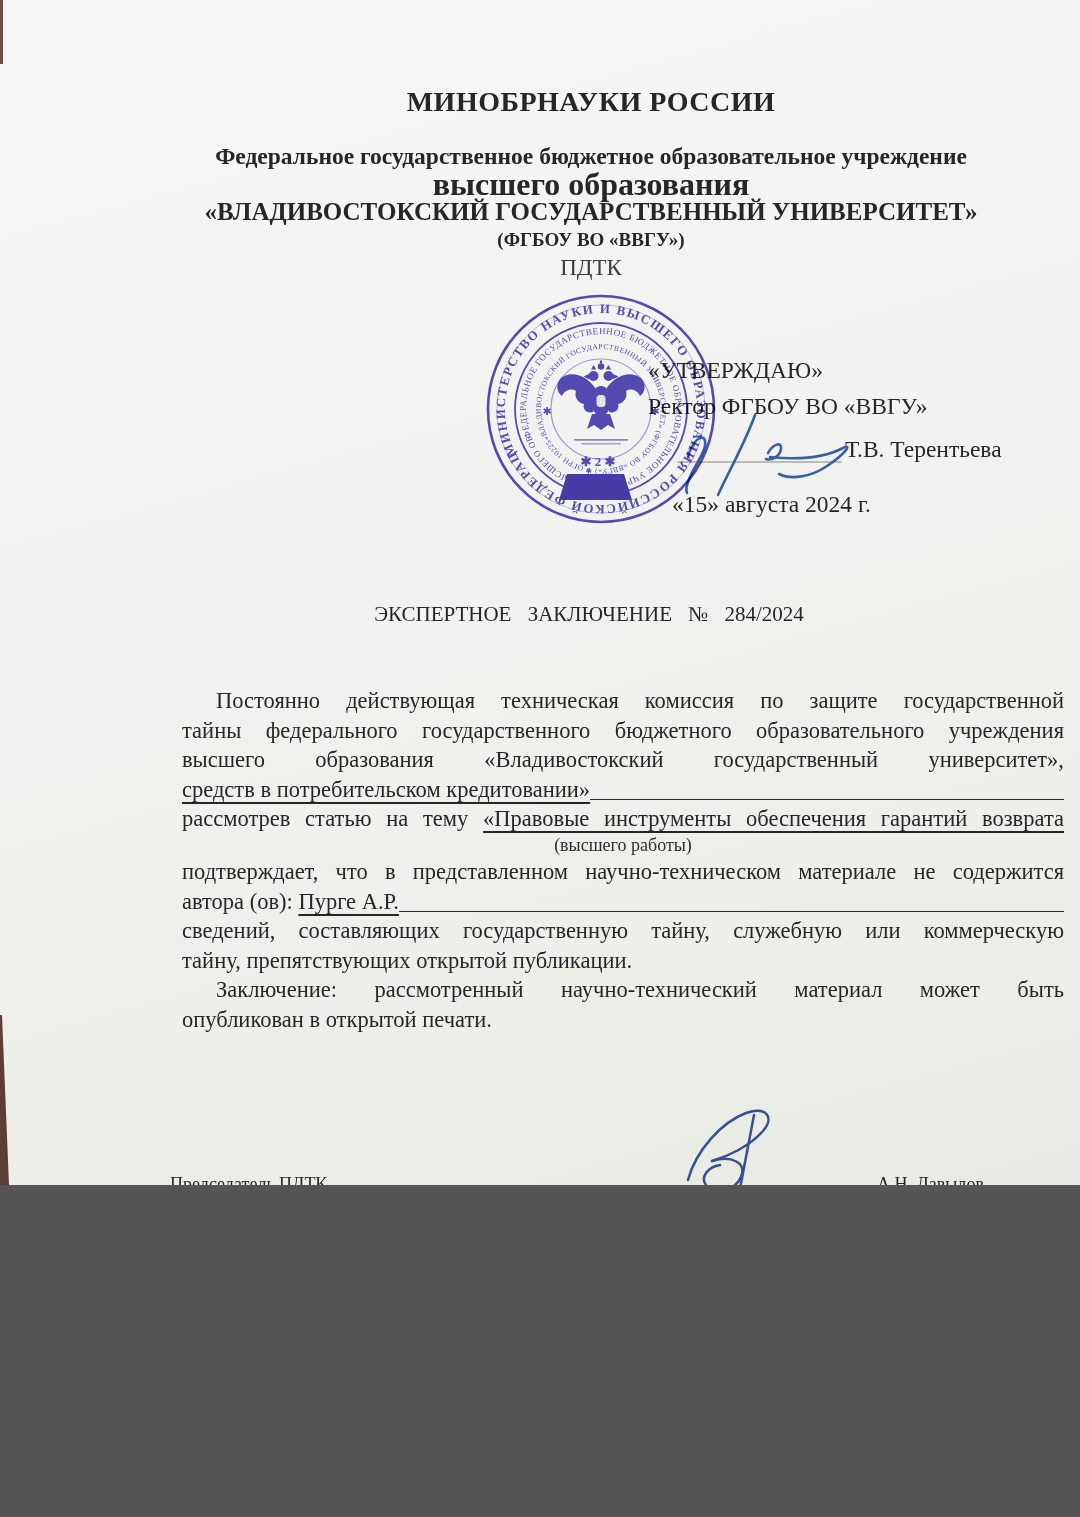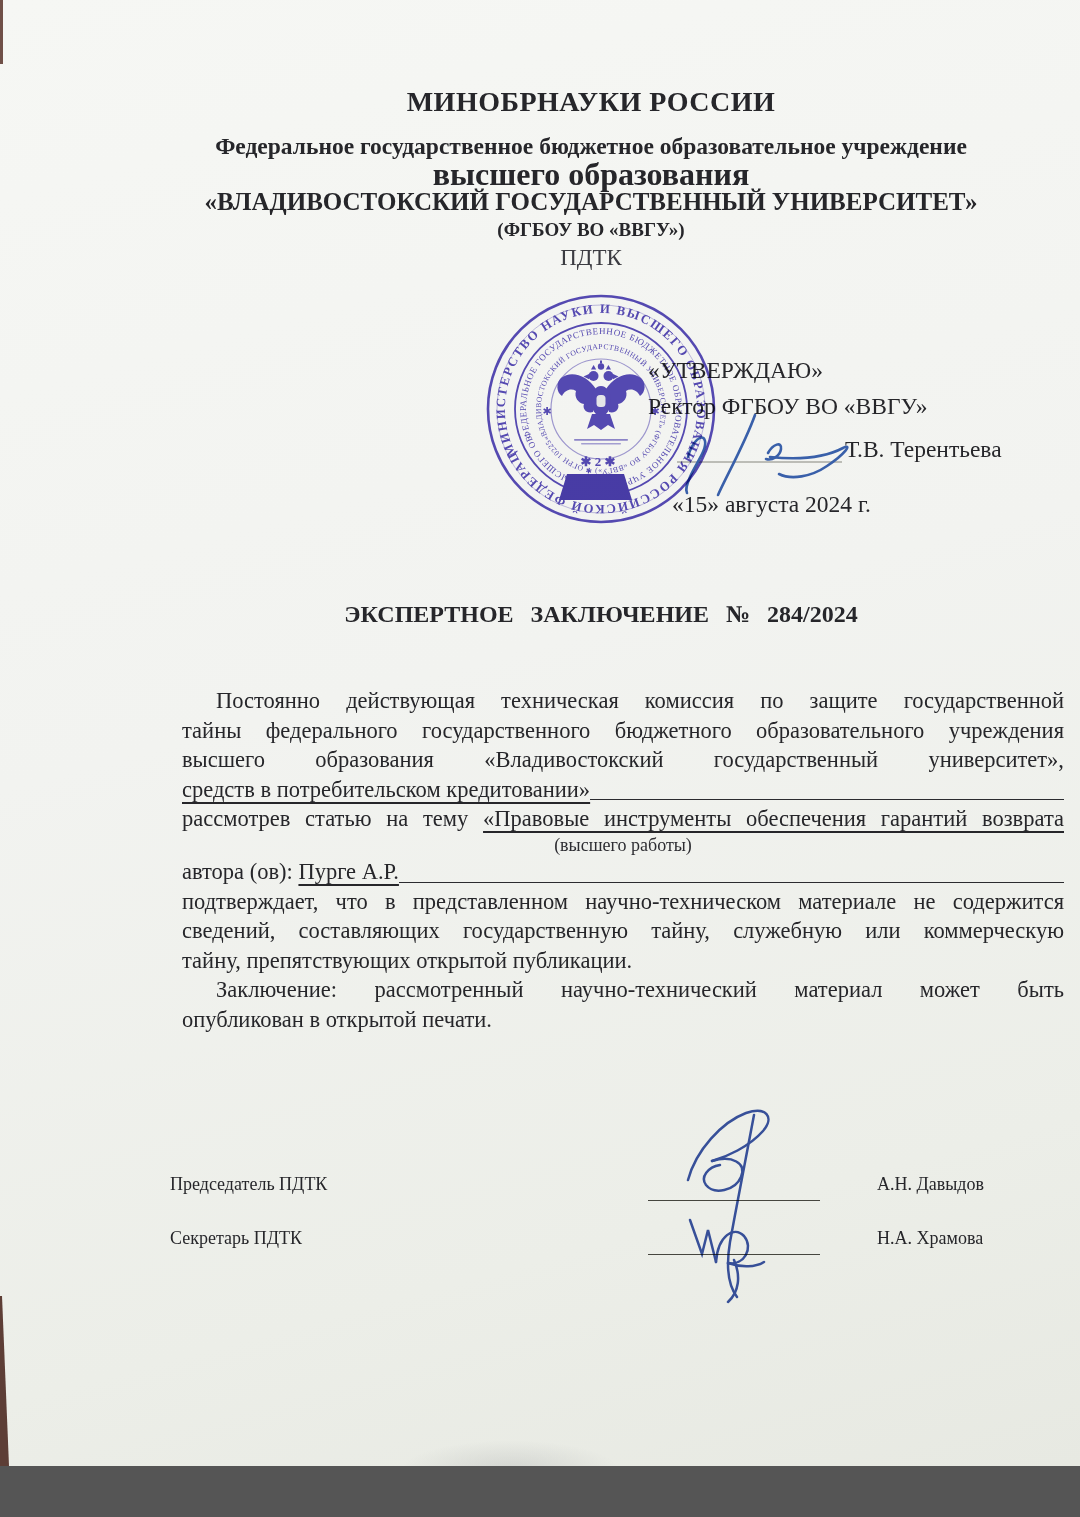--- a/index.html
+++ b/index.html
@@ -1,49 +1,49 @@
 <!DOCTYPE html>
 <html><head>
 <meta charset="utf-8">
 <style>
   html,body{margin:0;padding:0;background:#555;}
   .page{
-    position:relative;width:1080px;height:1466px;overflow:hidden;
+    position:relative;width:1080px;height:1185px;overflow:hidden;
     background:linear-gradient(165deg,#f6f7f4 0%,#f2f3f0 45%,#eceee8 80%,#e7e9e2 100%);
     font-family:"Liberation Serif","DejaVu Serif",serif;color:#26262a;
   }
   
   .edge-top-left{position:absolute;left:0;top:0;width:3px;height:64px;background:#583229;opacity:.85;}
   .edge-bottom-left{position:absolute;left:0;bottom:0;width:9px;height:170px;background:#4e2a22;
     clip-path:polygon(0 0,2px 0,9px 100%,0 100%);opacity:.9;}
   .smudge{position:absolute;left:400px;top:1440px;width:220px;height:60px;border-radius:50%;
     background:radial-gradient(ellipse at center,rgba(95,98,104,.16),rgba(95,98,104,0) 70%);}
   .stain{position:absolute;left:60px;top:1470px;width:260px;height:50px;border-radius:50%;
     background:radial-gradient(ellipse at center,rgba(175,158,96,.10),rgba(175,158,96,0) 70%);}
 
   
   .header{position:absolute;left:150px;top:88px;width:882px;text-align:center;line-height:28px;}
   .h-ministry{font-size:28px;font-weight:bold;letter-spacing:.5px;}
-  .h-org1{margin-top:16px;font-size:23.5px;font-weight:bold;}
+  .h-org1{margin-top:26px;font-size:23.5px;font-weight:bold;}
   .h-org2{font-size:32px;font-weight:bold;}
   .h-org3{font-size:25px;font-weight:bold;}
   .h-org4{font-size:19px;font-weight:bold;}
   .h-pdtk{font-size:23px;color:#3c3c42;}
 
   
   .approval{position:absolute;left:648px;top:352px;font-size:23.5px;line-height:36px;white-space:nowrap;}
   .approver-name{position:absolute;left:845px;top:436px;font-size:23.5px;white-space:nowrap;}
   .approve-date{position:absolute;left:672px;top:491px;font-size:23.5px;white-space:nowrap;}
 
   .rector-sig{position:absolute;left:630px;top:403px;mix-blend-mode:multiply;}
   .stamp{position:absolute;left:481px;top:289px;width:240px;height:240px;mix-blend-mode:multiply;opacity:.92;}
   .stamp svg{width:100%;height:100%;}
 
   
-  .doc-title{position:absolute;left:160px;top:599px;width:882px;text-align:center;font-weight:bold;font-size:24px;line-height:31px;}
+  .doc-title{position:absolute;left:148px;top:599px;width:882px;text-align:center;font-weight:normal;font-size:21px;line-height:31px;}
   .doc-title .t1{word-spacing:11px;}
 
   
   .body-text{position:absolute;left:150px;top:686px;width:882px;font-size:22.5px;margin-left:32px;}
   .bline{line-height:29.6px;text-align:justify;}
   .bline.justify{text-align-last:justify;}
   .bline.indent{text-indent:34px;}
   .bline.center{text-align:center;text-align-last:center;}
   .bline.small{font-size:18px;line-height:23px;color:#2d2d32;}
   .bline .u{text-decoration:underline;text-decoration-thickness:1.5px;text-underline-offset:5px;}
@@ -158,26 +158,26 @@
   <div class="body-text">
       <div class="bline indent justify"><span>Постоянно действующая техническая комиссия по защите государственной</span></div>
       <div class="bline justify"><span>тайны федерального государственного бюджетного образовательного учреждения</span></div>
       <div class="bline justify"><span>высшего образования «Владивостокский государственный университет»,</span></div>
       <div class="bline fill">
         <span class="u">средств в потребительском кредитовании»</span>
         <span class="fillline"></span>
       </div>
       <div class="bline justify"><span>рассмотрев статью на тему </span><span class="u">«Правовые инструменты обеспечения гарантий возврата</span></div>
       <div class="bline center small"><span>(высшего работы)</span></div>
+      <div class="bline justify"><span>подтверждает, что в представленном научно-техническом материале не содержится</span></div>
       <div class="bline fill">
         <span>автора (ов): </span>
         <span class="u">Пурге А.Р.</span>
         <span class="fillline"></span>
       </div>
-      <div class="bline justify"><span>подтверждает, что в представленном научно-техническом материале не содержится</span></div>
       <div class="bline justify"><span>сведений, составляющих государственную тайну, служебную или коммерческую</span></div>
       <div class="bline"><span>тайну, препятствующих открытой публикации.</span></div>
       <div class="bline indent justify"><span>Заключение: рассмотренный научно-технический материал может быть</span></div>
       <div class="bline"><span>опубликован в открытой печати.</span></div>
     </div>
 
   <div class="sig-row" style="top:1174px">
     <span class="role">Председатель ПДТК</span>
     <span class="sig-line"></span>
     <span class="name">А.Н. Давыдов</span>

